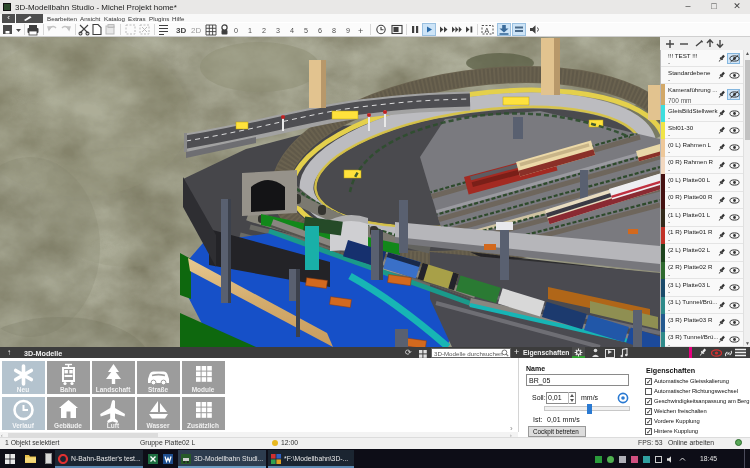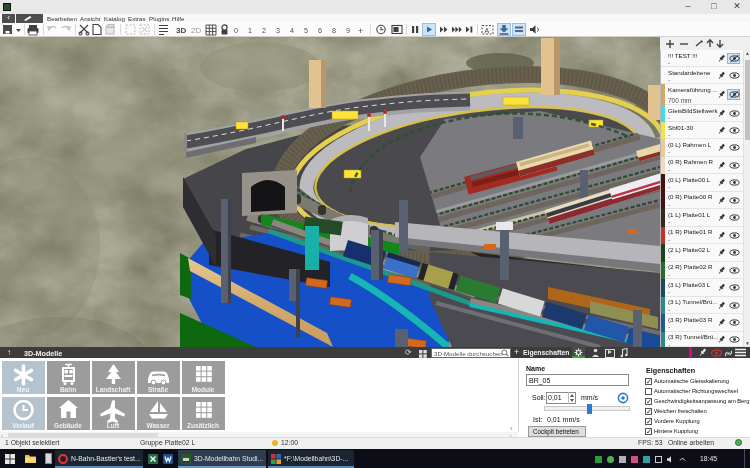--- a/index.html
+++ b/index.html
@@ -46,20 +46,21 @@
 #hscroll{left:0;top:432px;width:518px;height:5px;background:#f3f3f3;}
 
 #taskbar{left:0;top:449px;width:750px;height:19px;background:#0d0d17;}
 .tbtext{font-size:6.8px;color:#e8e8e8;top:455px;}
 </style></head>
 <body>
 <div id="app">
 
 <div id="titlebar"></div>
 <div id="titleicon"></div>
+<div id="titletext" class="t">3D-Modellbahn Studio - Michel Projekt home*</div>
 <div class="winbtn" style="left:680px;width:16px;">–</div>
 <div class="winbtn" style="left:706px;width:16px;">□</div>
 <div class="winbtn" style="left:729px;width:16px;">✕</div>
 
 <div id="menubar"></div>
 <div id="backbtn">‹</div>
 <div id="pencilbtn">
       <svg width="27" height="9">
         <path d="M8 6 L14 2 L15.5 3.5 L9.5 7 Z" fill="#fff"></path>
       </svg>

